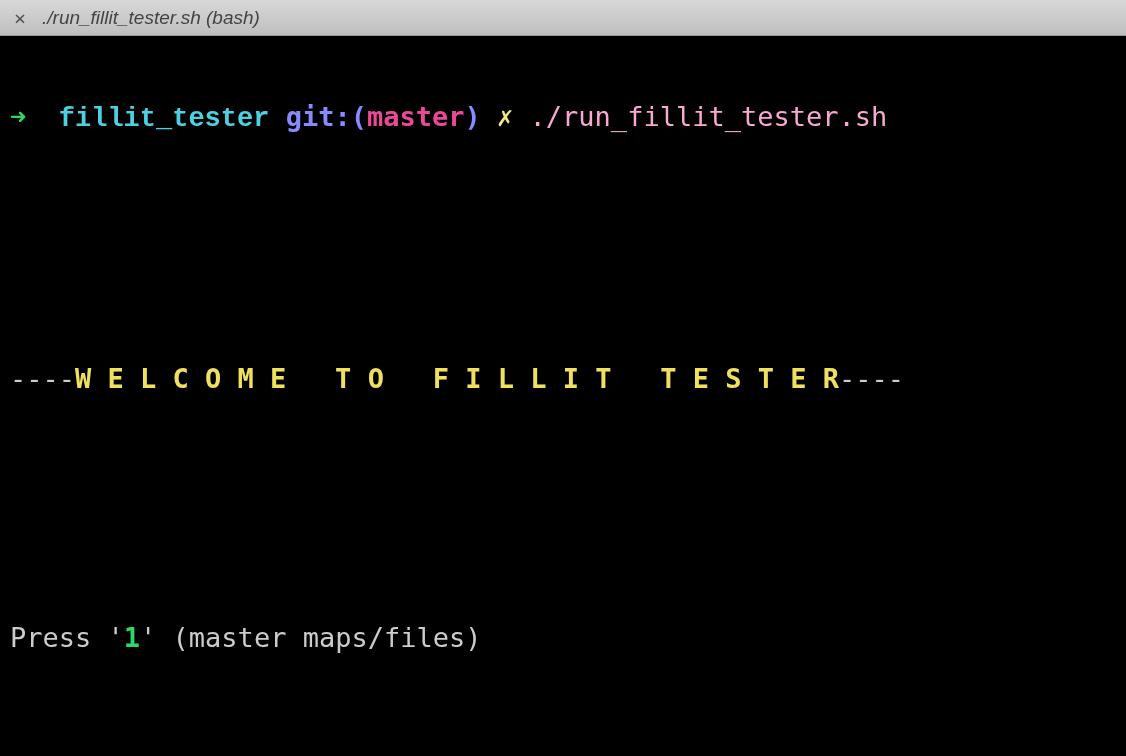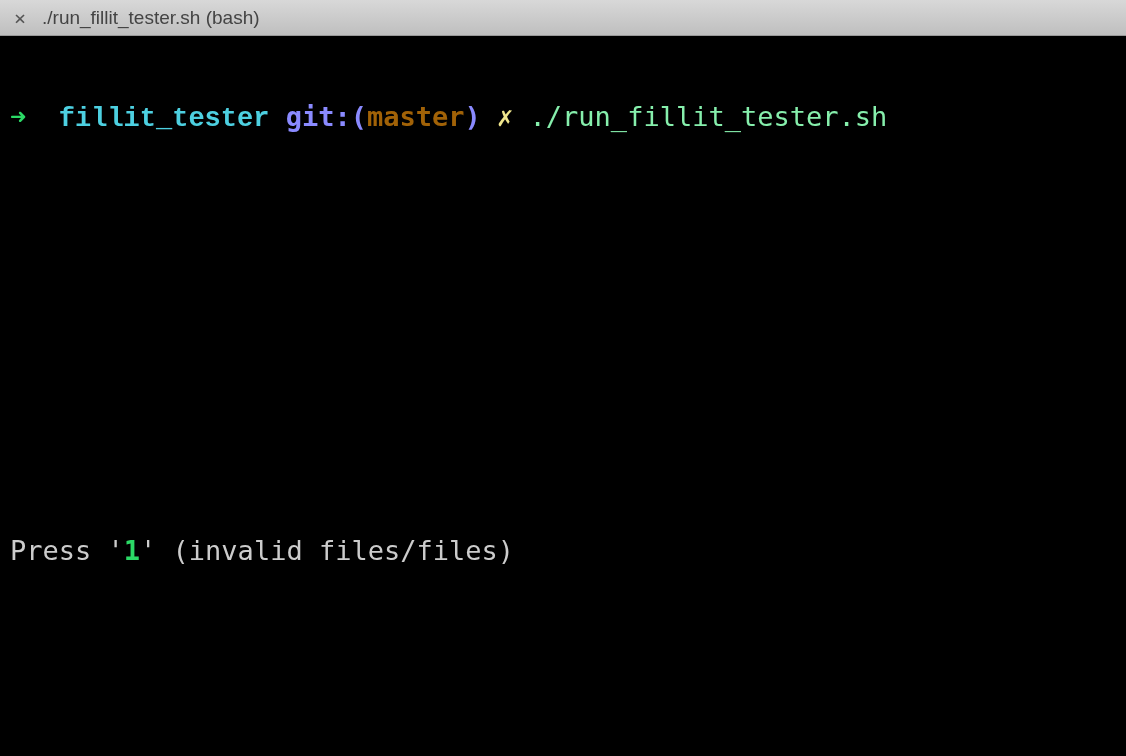--- a/index.html
+++ b/index.html
@@ -33,20 +33,21 @@
       font-size: 20px;
       font-weight: 300;
       line-height: 1;
       cursor: default;
     }
     .titlebar-title {
       color: #444;
       font-size: 19px;
       font-family: -apple-system, 'Helvetica Neue', Arial, sans-serif;
       font-weight: 400;
+      font-style: italic;
     }
     .terminal {
       padding: 16px 10px;
       font-size: 27px;
       line-height: 1.6;
       white-space: pre;
       letter-spacing: 0;
     }
     .arrow {
       color: #2bd966;
@@ -60,29 +61,29 @@
     .git-label {
       color: #8a8aff;
       font-weight: bold;
       margin-top: 24px;
     }
     .git-paren {
       color: #8a8aff;
       font-weight: bold;
     }
     .branch {
-      color: #a16207;
+      color: #ec4899;
       font-weight: bold;
     }
     .dirty {
       color: #f0e68c;
       font-weight: bold;
     }
     .cmd {
-      color: #86efac;
+      color: #f9a8d4;
     }
     .banner {
       color: #f0e060;
       font-weight: bold;
       letter-spacing: 0;
     }
     .divider {
       color: #cccccc;
     }
     .press {
@@ -104,23 +105,24 @@
 
 <div class="titlebar">
   <span class="close-icon">×</span>
   <span class="titlebar-title">./run_fillit_tester.sh (bash)</span>
 </div>
 
 <div class="terminal">
 <div><span class="arrow">➜</span><span>  </span><span class="dir">fillit_tester</span><span> </span><span class="git-label">git:</span><span class="git-paren">(</span><span class="branch">master</span><span class="git-paren">)</span><span> </span><span class="dirty">✗</span><span> </span><span class="cmd">./run_fillit_tester.sh</span></div>
 <div class="blank"></div>
 <div class="blank"></div>
+<div><span class="divider">----</span><span class="banner">W E L C O M E   T O   F I L L I T   T E S T E R</span><span class="divider">----</span></div>
 <div class="blank"></div>
 <div class="blank"></div>
-<div><span class="press">Press </span><span class="press">'</span><span class="num">1</span><span class="press">'</span><span class="desc"> (invalid files/files)</span></div>
+<div><span class="press">Press </span><span class="press">'</span><span class="num">1</span><span class="press">'</span><span class="desc"> (master maps/files)</span></div>
 
 
 
 
 
 
 
 
 </div>
 

